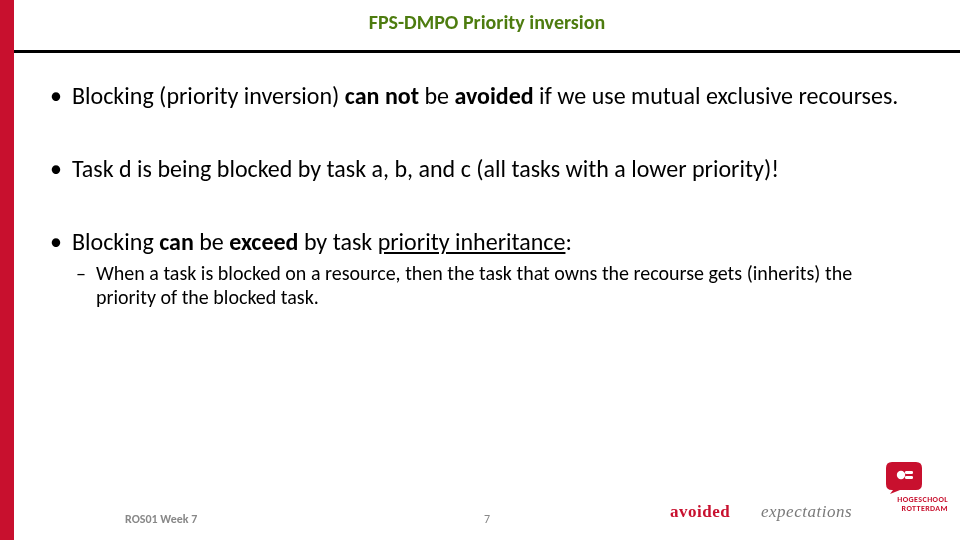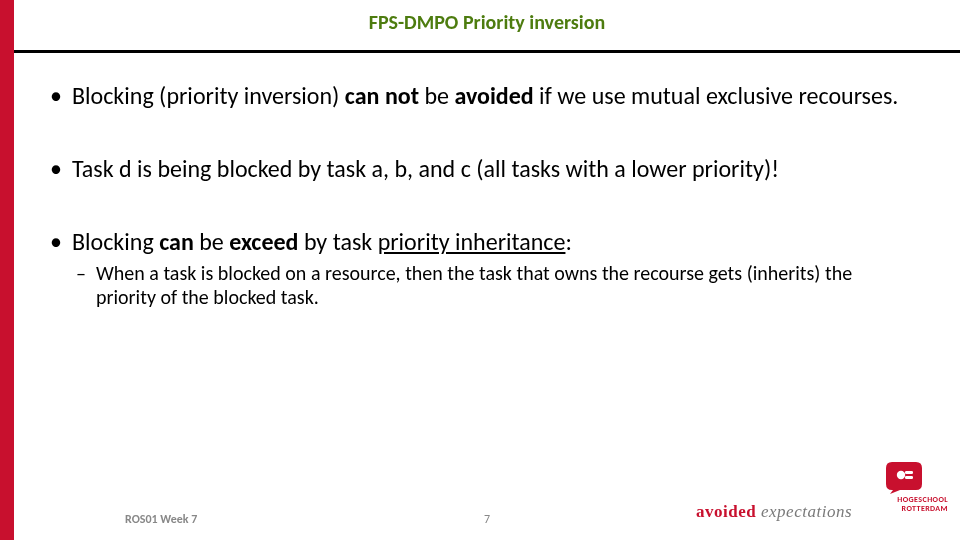--- a/index.html
+++ b/index.html
@@ -14,21 +14,21 @@
   ul.lvl1 > li { position: relative; padding-left: 26px; font-size: 24px; line-height: 1.2; margin-bottom: 44px; }
   ul.lvl1 > li::before { content: "•"; position: absolute; left: 4px; top: 0; font-size: 24px; }
   ul.lvl2 { list-style: none; margin-top: 6px; }
   ul.lvl2 > li { position: relative; padding-left: 24px; font-size: 20px; line-height: 1.18; }
   ul.lvl2 > li::before { content: "–"; position: absolute; left: 4px; top: 0; font-size: 20px; }
   .footer { position: absolute; left: 0; right: 0; bottom: 14px; height: 26px; }
   .ftr-left { position: absolute; left: 125px; bottom: 0; font-size: 12px; color: #888; font-weight: bold; }
   .ftr-page { position: absolute; left: 484px; bottom: 0; font-size: 12px; color: #888; }
   .brand { position: absolute; right: 108px; bottom: 4px; font-family: Georgia, 'Times New Roman', serif; font-size: 17px; letter-spacing: .5px; }
   .brand .b1 { color: #c8102e; font-weight: 700; font-style: normal; }
-  .brand .b2 { color: #7a7a7a; font-style: italic; }
+  .brand .b2 { color: #7a7a7a; font-style: italic; padding-left: 26px; }
   .logo-wrap { position: absolute; right: 12px; bottom: 14px; width: 88px; text-align: right; }
   .logo-text { font-size: 8px; font-weight: 700; color: #c8102e; letter-spacing: .4px; line-height: 1.05; }
   .logo-svg { display: block; margin: 0 auto 1px auto; }
 </style>
 </head>
 <body>
 
 <div class="slide">
   <div class="red-bar"></div>
 

